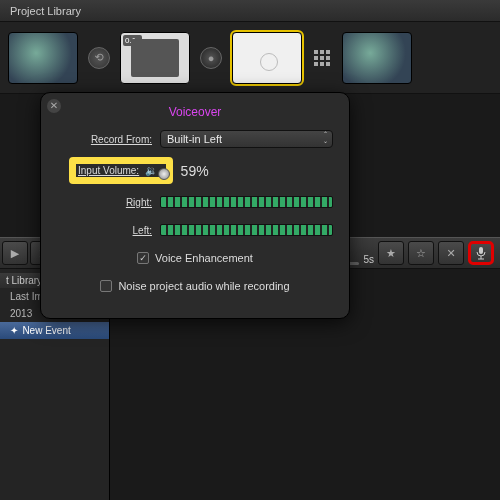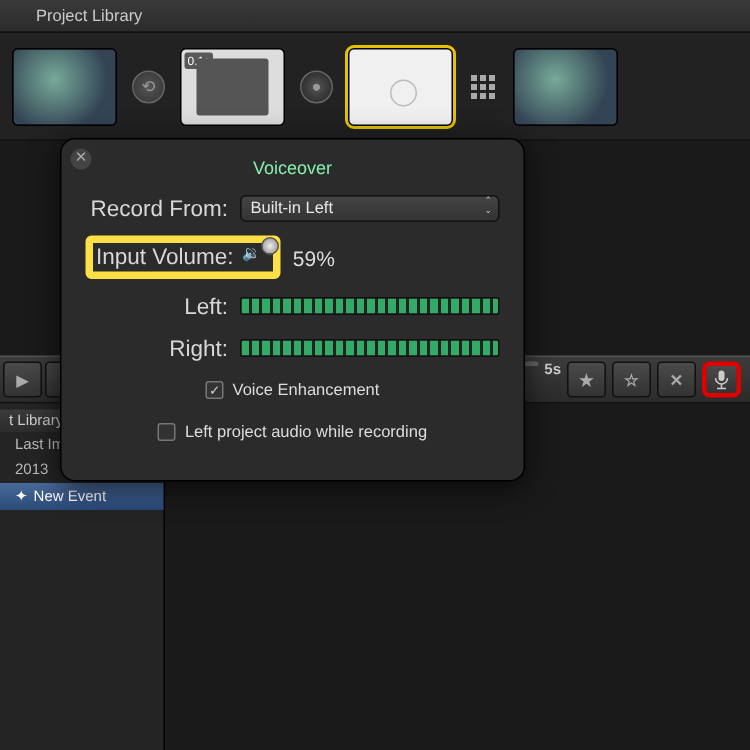--- a/index.html
+++ b/index.html
@@ -1,59 +1,59 @@
 <!DOCTYPE html>
 <html><head>
 <meta charset="utf-8">
 <style>
   * { margin: 0; padding: 0; box-sizing: border-box; font-family: "Lucida Grande", "Helvetica Neue", Arial, sans-serif; }
   body { background: #1a1a1a; width: 500px; height: 500px; overflow: hidden; color: #ddd; font-size: 11px; position: relative; }
   
   .top-header { height: 22px; background: linear-gradient(#3a3a3a,#2b2b2b); border-bottom: 1px solid #111; display: flex; align-items: center; }
-  .proj-lib { padding: 0 24px; color: #ccc; font-size: 11px; }
+  .proj-lib { padding: 0 10px; color: #ccc; font-size: 11px; }
   .proj-title { position: absolute; left: 0; right: 0; text-align: center; color: #eee; font-size: 12px; pointer-events: none; }
   
   .thumb-strip { height: 72px; background: #222; display: flex; align-items: center; padding: 6px 8px; gap: 10px; border-bottom: 1px solid #111; }
   .round-btn { width: 22px; height: 22px; border-radius: 11px; background: radial-gradient(#555,#333); border: 1px solid #666; display: flex; align-items: center; justify-content: center; color: #999; cursor: pointer; }
   .round-btn.record { background: radial-gradient(#555,#222); }
   .thumb { width: 70px; height: 52px; border-radius: 4px; background: #3a3a42; border: 1px solid #000; position: relative; overflow: hidden; cursor: pointer; }
   .thumb.selected { outline: 2px solid #e6c200; outline-offset: 0; }
   .thumb.desktop { background: radial-gradient(circle at 40% 40%, #7a9, #345 70%); }
   .thumb.ipad { background: #ddd; }
   .thumb.ipad::after { content:""; position:absolute; inset:6px 10px; background:#555; border-radius:2px; }
   .thumb.white { background: #f0f0f0; }
   .thumb.white::after { content:""; position:absolute; top:40%; left:40%; width:16px; height:16px; border:1px solid #bbb; border-radius:50%; }
   .thumb-label { position:absolute; top:2px; left:2px; font-size:8px; background:rgba(0,0,0,.6); padding:1px 2px; border-radius:2px; color:#fff; }
   .grid-icon { width:20px; height:20px; display:grid; grid-template-columns:repeat(3,4px); grid-template-rows:repeat(3,4px); gap:2px; align-content:center; justify-content:center; cursor:pointer;}
   .grid-icon span { background:#aaa; }
 
   
   .vo-panel { position:absolute; top:92px; left:40px; width:310px; background:#2b2b2b; border:1px solid #000; border-radius:10px; padding:12px 16px 14px; box-shadow:0 4px 20px rgba(0,0,0,.7); z-index:10; }
   .vo-close { position:absolute; top:6px; left:6px; width:14px; height:14px; border-radius:50%; background:#444; color:#aaa; font-size:10px; text-align:center; line-height:13px; cursor:pointer; }
-  .vo-title { text-align:center; color:#86efac; font-size:12px; margin-bottom:10px; }
+  .vo-title { text-align:center; color:#d946ef; font-size:12px; margin-bottom:10px; }
   .vo-row { display:flex; align-items:center; gap:8px; margin-bottom:8px; min-height:20px; }
-  .vo-label { width:95px; text-align:right; color:#d8d8d8; font-size:15px; }
+  .vo-label { width:95px; text-align:right; color:#d8d8d8; font-size:10px;text-decoration:underline; }
   .vo-select { flex:1; background:linear-gradient(#444,#333); border:1px solid #111; border-radius:4px; padding:2px 18px 2px 6px; color:#e8e8e8; font-size:11px; position:relative; cursor:pointer; }
   .vo-select::after { content:"⌃\A⌄"; white-space:pre; position:absolute; right:4px; top:0; color:#ccc; font-size:6px; line-height:7px; }
   .slider-wrap { flex:1; display:flex; align-items:center; gap:4px; }
   .slider-track { position:relative; height:3px; background:#666; border-radius:2px; flex:1; }
   .slider-knob { position:absolute; top:-5px; width:12px; height:12px; border-radius:50%; background:radial-gradient(#eee,#888); border:1px solid #555; cursor:pointer; transform:translateX(-50%); }
   .slider-tick { position:absolute; top:-4px; width:4px; height:11px; background:#888; }
   .meter { flex:1; height:12px; background:repeating-linear-gradient(90deg,#3a6 0 5px,#222 5px 7px); border-radius:2px; border:1px solid #111; }
   .checkbox-row { display:flex; align-items:center; gap:6px; }
   .checkbox { width:12px; height:12px; border:1px solid #777; border-radius:2px; background:#333; display:flex; align-items:center; justify-content:center; font-size:9px; color:#ccc; cursor:pointer;}
-  .redbox { border:5px solid #fde047; border-radius:4px; padding:1px 2px; display:flex; align-items:flex-start; gap:6px;}
+  .redbox { border:7px solid #fde047; border-radius:4px; padding:1px 2px; display:flex; align-items:flex-end; gap:6px;margin-left:12px;}
   .speaker-icon { color:#ccc; font-size:10px; }
   .val-text { color:#ddd; font-size:14px; min-width:32px; }
 
   
   .mid-bar { position:absolute; top:237px; left:0; right:0; height:32px; background:linear-gradient(#3c3c3c,#2b2b2b); border-top:1px solid #555; border-bottom:1px solid #111; display:flex; align-items:center; }
   .mid-left { display:flex; gap:2px; padding-left:2px;}
   .mid-btn { width:26px; height:24px; background:linear-gradient(#4a4a4a,#333); border:1px solid #111; border-radius:3px; display:flex; align-items:center; justify-content:center; color:#aaa; cursor:pointer; font-size:11px; }
-  .mid-right { margin-left:auto; display:flex; align-items:flex-start; gap:4px; padding-right:6px;font-weight:bold; }
+  .mid-right { margin-left:auto; display:flex; align-items:flex-end; gap:4px; padding-right:6px; }
   .slider-mini { width:70px; height:3px; background:#666; border-radius:2px; position:relative; }
   .slider-mini::after { content:""; position:absolute; top:-4px; left:40%; width:10px; height:10px; border-radius:50%; background:radial-gradient(#ddd,#888); border:1px solid #555; }
   .zoom-label { color:#ccc; font-size:10px; }
   .mic-btn { border:3px solid #e00000; border-radius:5px; }
 
   
   .lower { position:absolute; top:269px; left:0; right:0; bottom:0; display:flex; background:#1a1a1a; }
   .event-sidebar { width:110px; background:#242424; border-right:1px solid #000; padding:4px 0; }
   .side-header { background:linear-gradient(#3a3a3a,#2c2c2c); padding:2px 6px; color:#ccc; font-size:10px; }
   .side-item { padding:3px 10px; color:#bbb; font-size:10px; cursor:pointer;}
@@ -112,40 +112,40 @@
       <div class="slider-wrap">
         <div class="slider-track">
           <div class="slider-knob" style="left:59%"></div>
         </div>
       </div>
     </div>
     <div class="val-text">59%</div>
   </div>
 
   <div class="vo-row">
-    <div class="vo-label">Left:</div>
+    <div class="vo-label">Right:</div>
     <div class="meter"></div>
   </div>
   <div class="vo-row">
-    <div class="vo-label">Right:</div>
+    <div class="vo-label">Left:</div>
     <div class="meter"></div>
   </div>
 
 
   <div class="vo-row" style="justify-content:center">
     <div class="checkbox-row">
       <div class="checkbox">✓</div>
       <span>Voice Enhancement</span>
     </div>
   </div>
 
   <div class="vo-row" style="justify-content:center">
     <div class="checkbox-row">
       <div class="checkbox"></div>
-      <span>Left project audio while recording</span>
+      <span>Noise project audio while recording</span>
     </div>
   </div>
 </div>
 
 <div class="mid-bar">
   <div class="mid-left">
     <div class="mid-btn">▶</div>
     <div class="mid-btn">➤</div>
   </div>
   <div class="mid-right">

